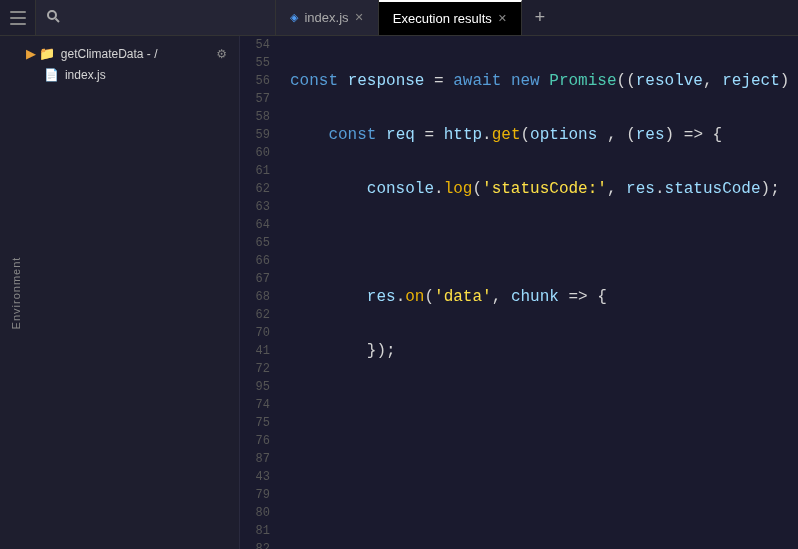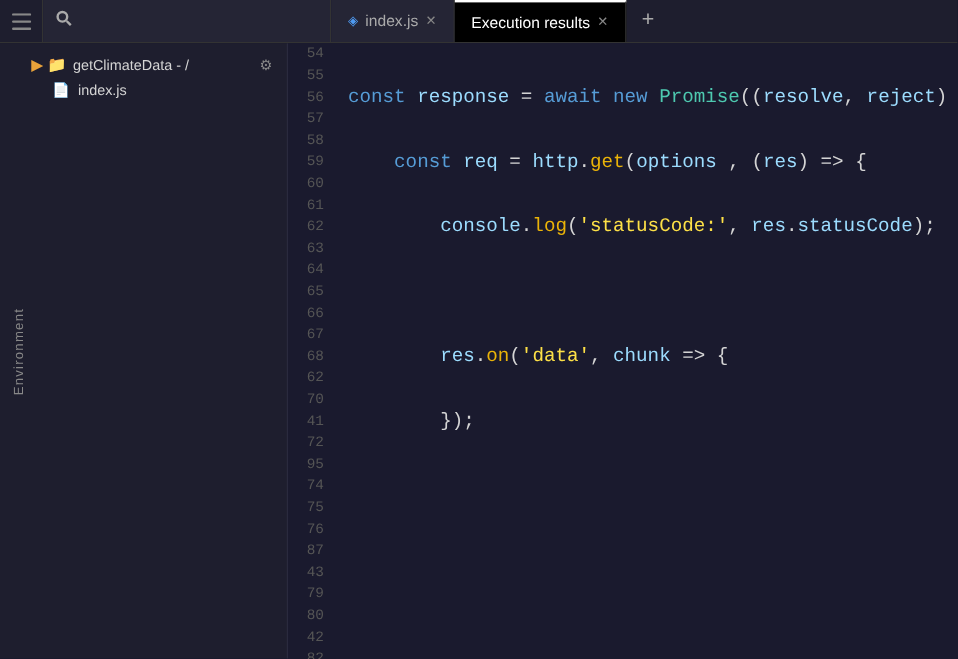--- a/index.html
+++ b/index.html
@@ -283,21 +283,21 @@
       <div>41</div>
       <div>72</div>
       <div>95</div>
       <div>74</div>
       <div>75</div>
       <div>76</div>
       <div>87</div>
       <div>43</div>
       <div>79</div>
       <div>80</div>
-      <div>42</div>
+      <div>81</div>
       <div>82</div>
 
     </div>
     <div class="code-content">
       <div><span class="kw">const</span> <span class="var">response</span> <span class="op">=</span> <span class="kw">await</span> <span class="kw">new</span> <span class="obj">Promise</span><span class="punc">((</span><span class="var">resolve</span><span class="punc">,</span> <span class="var">reject</span><span class="punc">)</span> <span class="op">=&gt;</span> <span class="punc">{</span></div>
       <div>    <span class="kw">const</span> <span class="var">req</span> <span class="op">=</span> <span class="var">http</span><span class="punc">.</span><span class="fn">get</span><span class="punc">(</span><span class="var">options</span> <span class="punc">,</span> <span class="punc">(</span><span class="var">res</span><span class="punc">)</span> <span class="op">=&gt;</span> <span class="punc">{</span></div>
       <div>        <span class="var">console</span><span class="punc">.</span><span class="fn">log</span><span class="punc">(</span><span class="str">'statusCode:'</span><span class="punc">,</span> <span class="var">res</span><span class="punc">.</span><span class="prop">statusCode</span><span class="punc">);</span></div>
       <div></div>
       <div>        <span class="var">res</span><span class="punc">.</span><span class="fn">on</span><span class="punc">(</span><span class="str">'data'</span><span class="punc">,</span> <span class="var">chunk</span> <span class="op">=&gt;</span> <span class="punc">{</span></div>
       <div>        <span class="punc">});</span></div>

